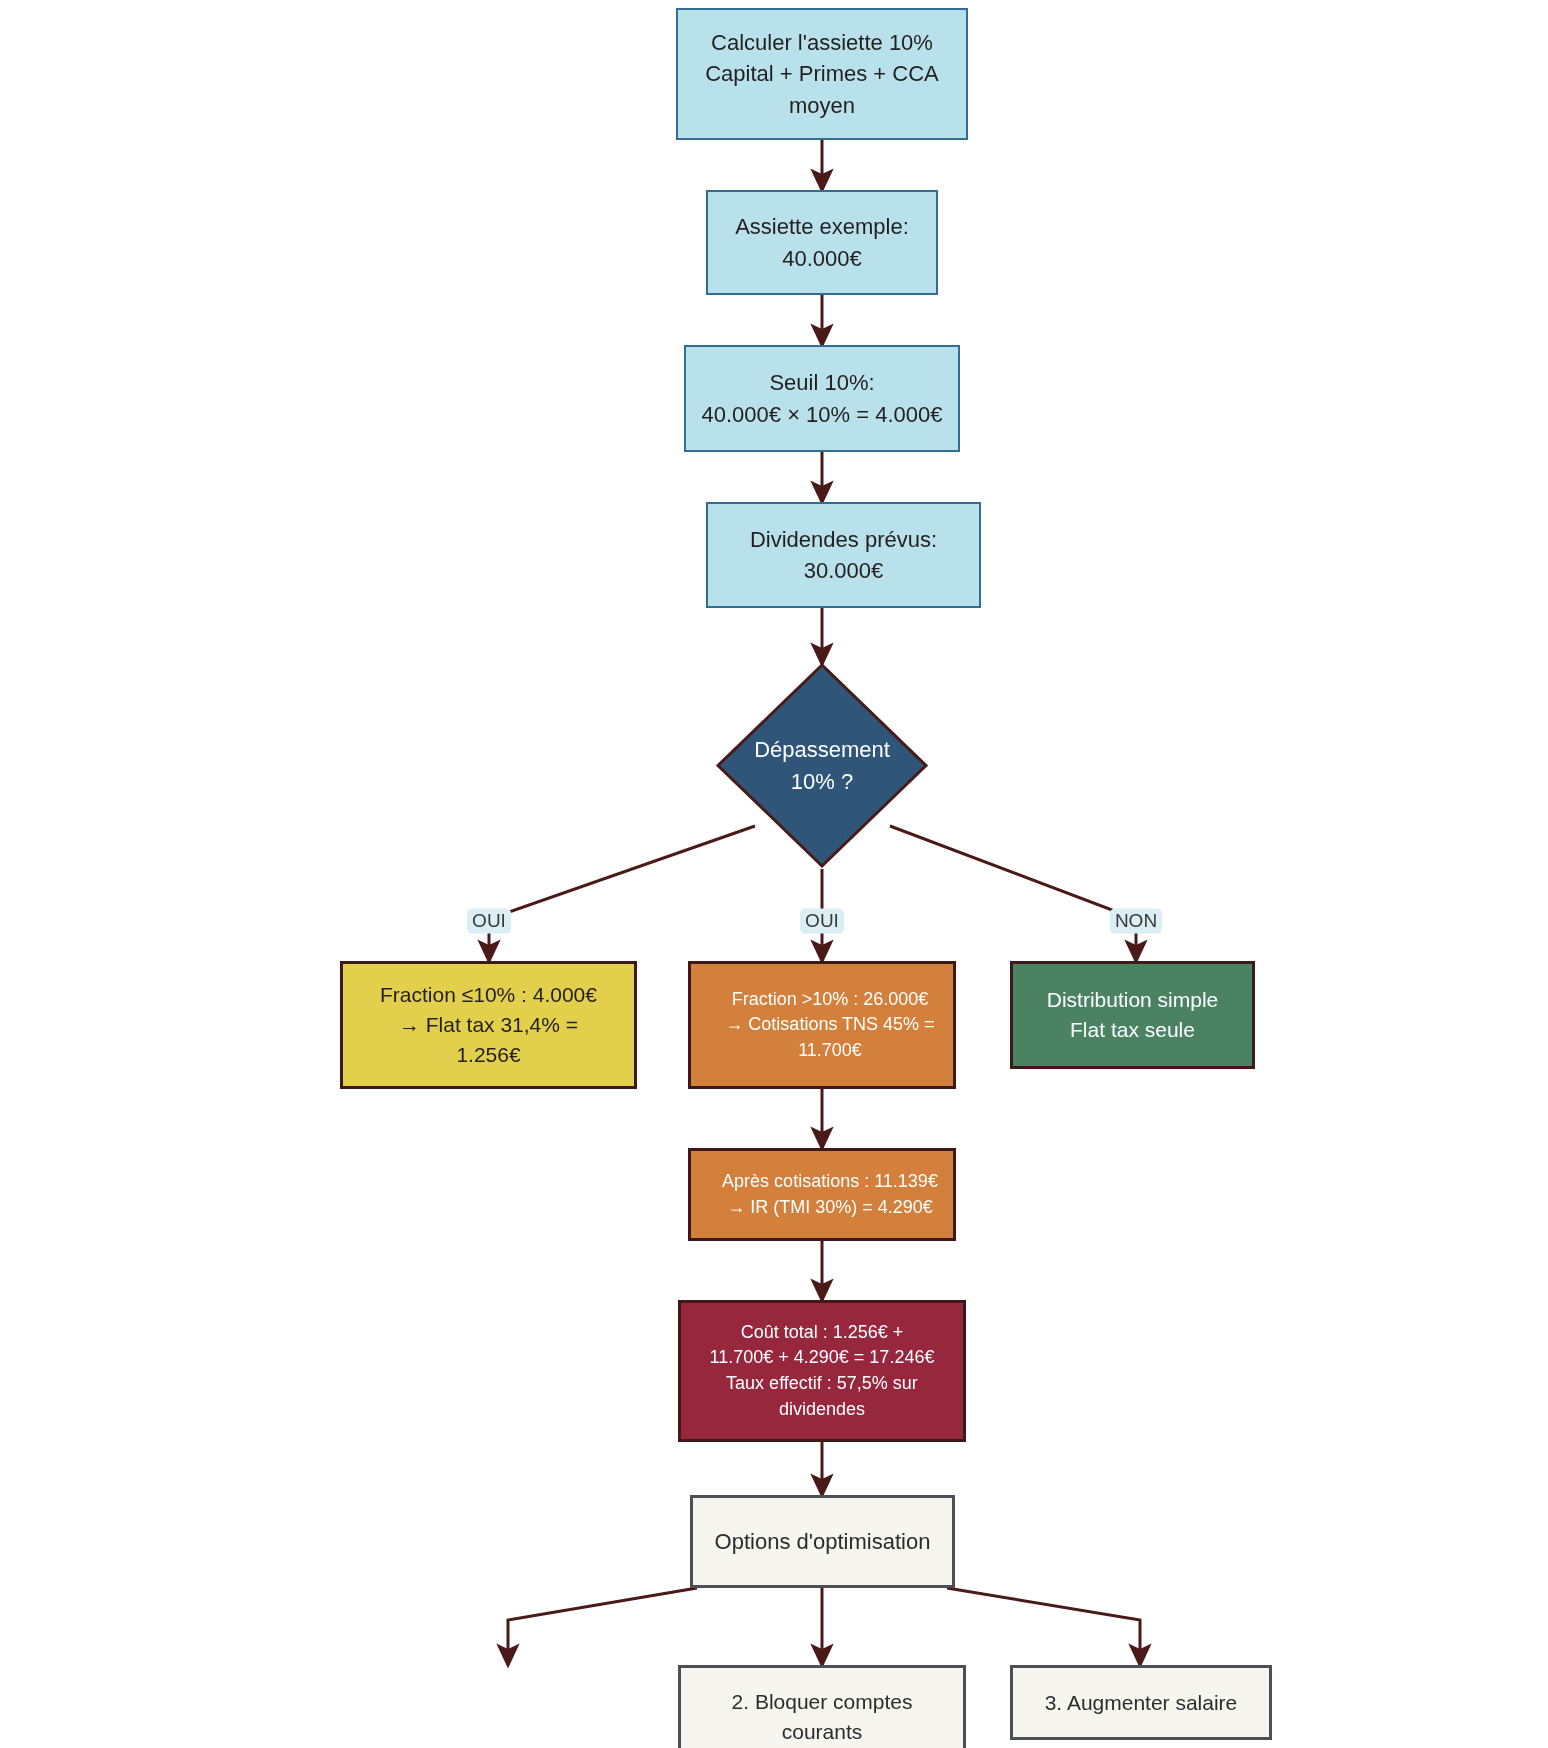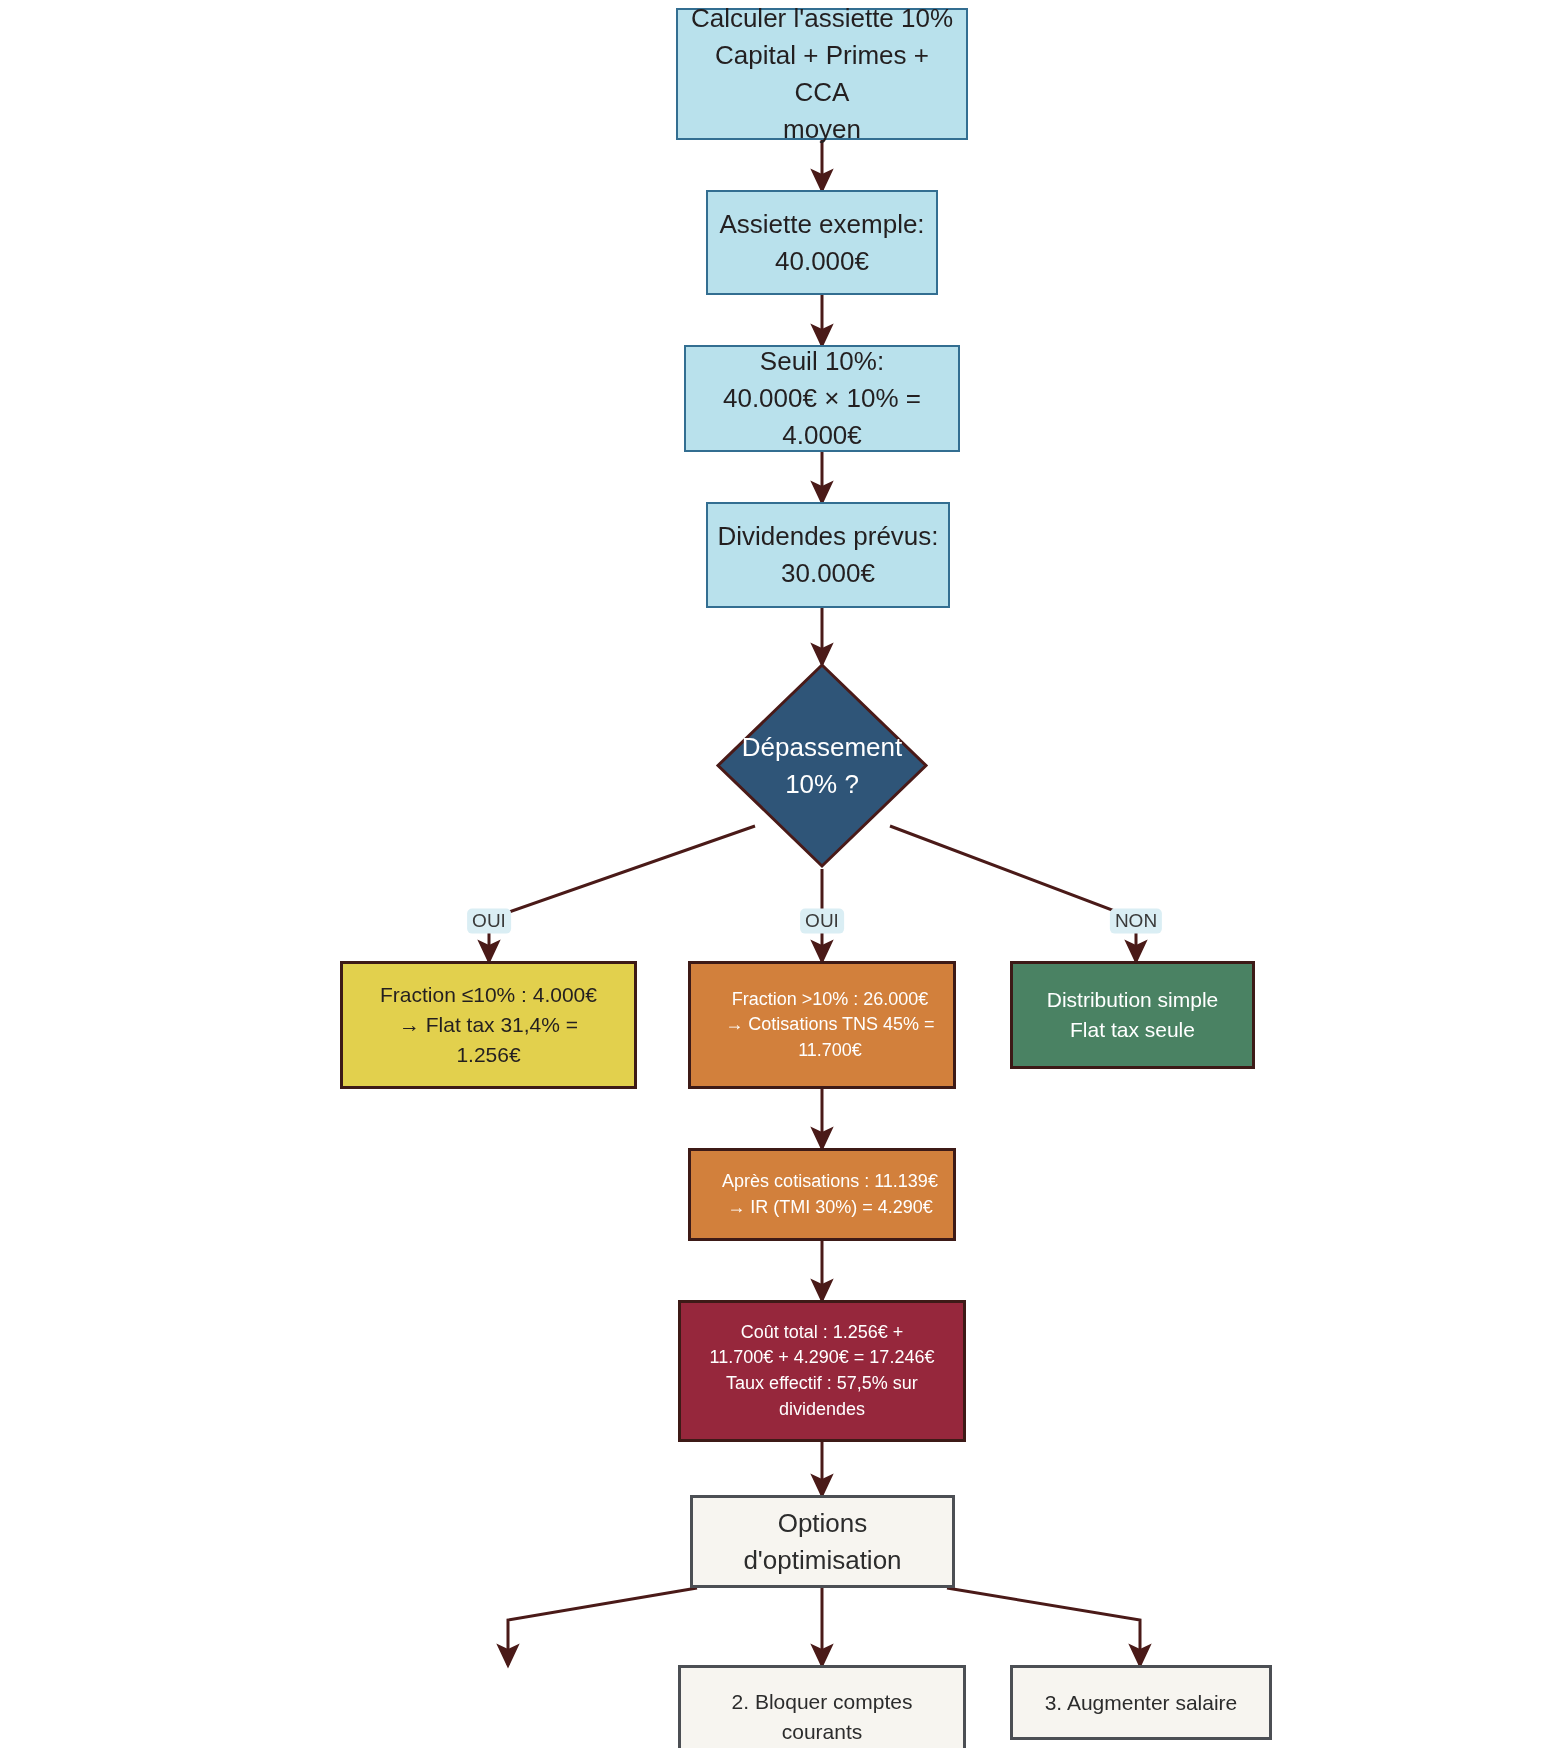--- a/index.html
+++ b/index.html
@@ -92,21 +92,21 @@
   .edge-label {
     position: absolute;
     background: #daeef4;
     color: #3a3a3a;
     border-radius: 5px;
     padding: 1px 5px;
     line-height: 1.2;
     white-space: nowrap;
     transform: translate(-50%, -50%);
   }
-  .fs-22 { font-size: 26px; }
+  .fs-22 { font-size: 22px; }
   .fs-21 { font-size: 21px; }
   .fs-19 { font-size: 19px; text-align: right; }
   .fs-18 { font-size: 18px; }
 </style>
 </head>
 <body>
 
 <div id="canvas">
 
   <svg class="edges" viewBox="0 0 1548 1748" xmlns="http://www.w3.org/2000/svg">
@@ -137,21 +137,21 @@
   <div class="node n-blue fs-22" style="left:676px; top:8px; width:292px; height:132px;">Calculer l'assiette 10%
 Capital + Primes + CCA
 moyen</div>
 
   <div class="node n-blue fs-22" style="left:706px; top:190px; width:232px; height:105px;">Assiette exemple:
 40.000€</div>
 
   <div class="node n-blue fs-22" style="left:684px; top:345px; width:276px; height:107px;">Seuil 10%:
 40.000€ × 10% = 4.000€</div>
 
-  <div class="node n-blue fs-22" style="left:706px; top:502px; width:244px; height:106px;">Dividendes prévus:
+  <div class="node n-blue fs-22" style="left:706px; top:502px; width:275px; height:106px;">Dividendes prévus:
 30.000€</div>
 
   <div class="decision" style="left:715px; top:662px; width:214px; height:207px;">
     <svg width="214" height="207" viewBox="0 0 214 207" xmlns="http://www.w3.org/2000/svg">
       <polygon points="107,3 211,103.5 107,204 3,103.5" fill="#2f5578" stroke="#4a1a18" stroke-width="3"></polygon>
     </svg>
     <div class="dtext fs-22">Dépassement
 10% ?</div>
   </div>
 

